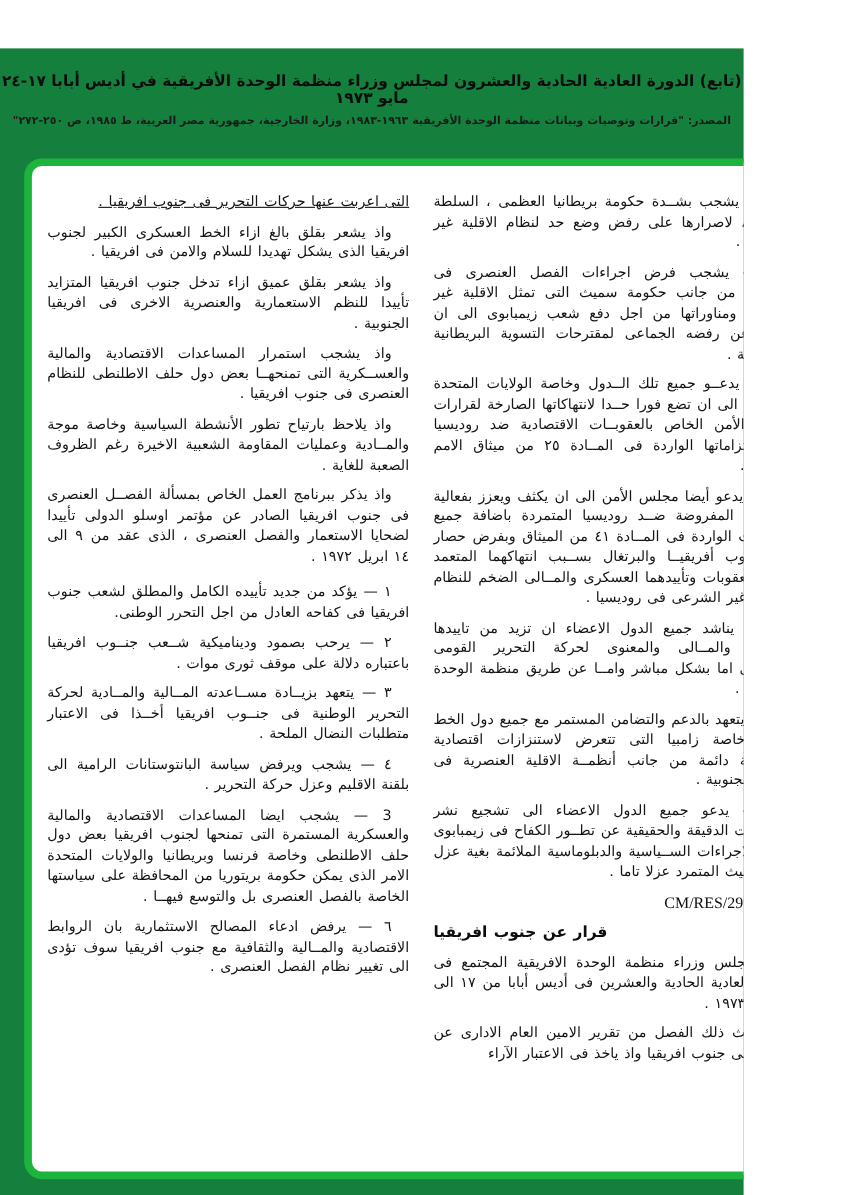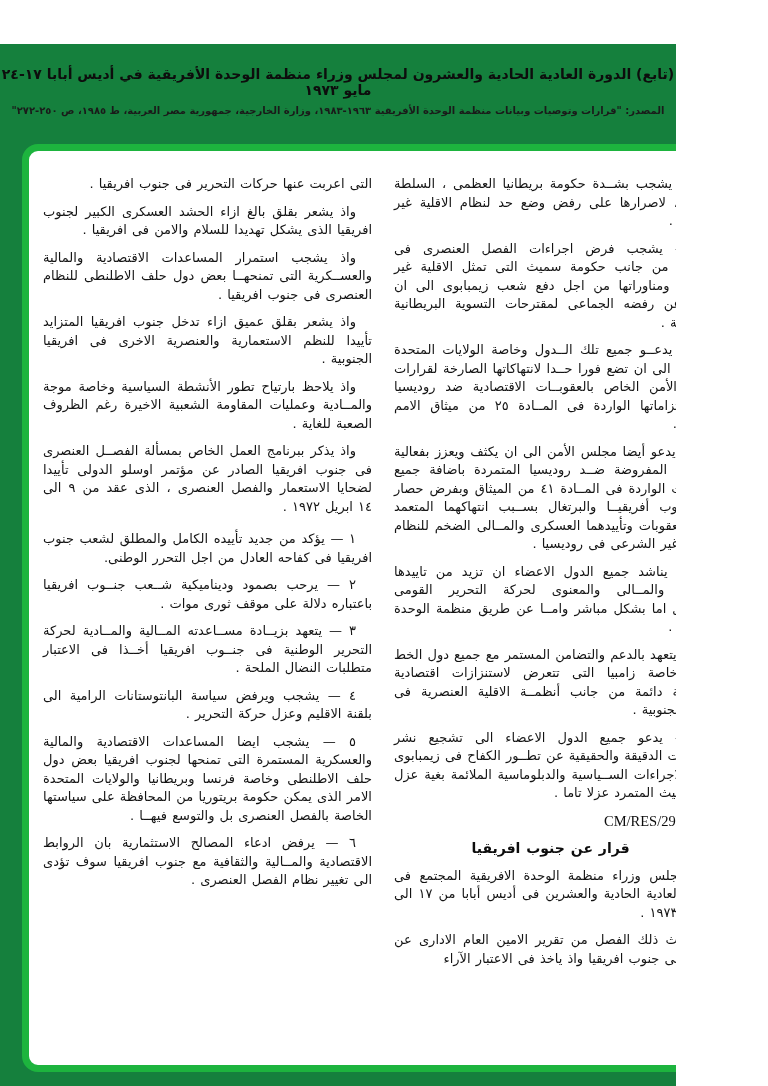--- a/index.html
+++ b/index.html
@@ -14,29 +14,29 @@
     position:absolute; left:22px; top:100px; width:724px; height:928px;
     box-sizing:border-box; border:7px solid #1db43e; border-radius:16px;
     padding:24px 16px 10px 14px; overflow:hidden; background:#ffffff;
   }
   .columns { display:flex; direction:rtl; gap:22px; height:100%; }
   .col {
     flex:1 1 0; direction:rtl; text-align:justify;
     font-size:13px; line-height:18.5px; color:#141414;
   }
   .col p { margin:0 0 9px 0; text-indent:16px; word-spacing:1px; }
-  .col p.no-indent { text-indent:0; }
+  .col p.no-indent { text-indent:0;text-decoration:underline; }
   .col p.gap-top { margin-top:14px; }
   .doc-ref {
     direction:ltr; text-align:right; text-indent:0;
     font-family:"Liberation Serif", serif; font-size:14.5px;
     margin:24px 0 16px 0; color:#0d0d0d;
   }
   .section-heading {
-    text-align:center; font-weight:bold; font-size:14px;
+    text-align:left; font-weight:bold; font-size:14px;
     margin:0 0 16px 0; text-indent:0; word-spacing:3px; color:#0d0d0d;
   }
   .footer { position:absolute; left:0; right:0; top:1050px; text-align:center; }
   .page-number { font-size:12px; font-weight:bold; color:#111; }
 </style>
 </head>
 <body>
 
 <div class="page">
 
@@ -57,30 +57,30 @@
         <p>٨ — يتعهد بالدعم والتضامن المستمر مع جميع دول الخط الاول وخاصة زامبيا التى تتعرض لاستنزازات اقتصادية وعسكرية دائمة من جانب أنظمــة الاقلية العنصرية فى افريقيا الجنوبية .</p>
         <p>٩ — يدعو جميع الدول الاعضاء الى تشجيع نشر المعلومات الدقيقة والحقيقية عن تطــور الكفاح فى زيمبابوى واتخاذ الاجراءات الســياسية والدبلوماسية الملائمة بغية عزل حكم سميث المتمرد عزلا تاما .</p>
         <p class="doc-ref">CM/RES/299 (XXI)</p>
         <p class="section-heading">قرار عن جنوب افريقيا</p>
         <p>ان مجلس وزراء منظمة الوحدة الافريقية المجتمع فى دورتــه العادية الحادية والعشرين فى أديس أبابا من ١٧ الى ٢٤ مايو ١٩٧٣ .</p>
         <p>اذ بحث ذلك الفصل من تقرير الامين العام الادارى عن وخاصة فى جنوب افريقيا واذ ياخذ فى الاعتبار الآراء</p>
       </div>
 
       <div class="col">
         <p class="no-indent">التى اعربت عنها حركات التحرير فى جنوب افريقيا .</p>
-        <p>واذ يشعر بقلق بالغ ازاء الحشد العسكرى الكبير لجنوب افريقيا الذى يشكل تهديدا للسلام والامن فى افريقيا .</p>
+        <p>واذ يشعر بقلق بالغ ازاء الخط العسكرى الكبير لجنوب افريقيا الذى يشكل تهديدا للسلام والامن فى افريقيا .</p>
+        <p>واذ يشعر بقلق عميق ازاء تدخل جنوب افريقيا المتزايد تأييدا للنظم الاستعمارية والعنصرية الاخرى فى افريقيا الجنوبية .</p>
         <p>واذ يشجب استمرار المساعدات الاقتصادية والمالية والعســكرية التى تمنحهــا بعض دول حلف الاطلنطى للنظام العنصرى فى جنوب افريقيا .</p>
-        <p>واذ يشعر بقلق عميق ازاء تدخل جنوب افريقيا المتزايد تأييدا للنظم الاستعمارية والعنصرية الاخرى فى افريقيا الجنوبية .</p>
         <p>واذ يلاحظ بارتياح تطور الأنشطة السياسية وخاصة موجة والمــادية وعمليات المقاومة الشعبية الاخيرة رغم الظروف الصعبة للغاية .</p>
         <p>واذ يذكر ببرنامج العمل الخاص بمسألة الفصــل العنصرى فى جنوب افريقيا الصادر عن مؤتمر اوسلو الدولى تأييدا لضحايا الاستعمار والفصل العنصرى ، الذى عقد من ٩ الى ١٤ ابريل ١٩٧٢ .</p>
         <p class="gap-top">١ — يؤكد من جديد تأييده الكامل والمطلق لشعب جنوب افريقيا فى كفاحه العادل من اجل التحرر الوطنى.</p>
         <p>٢ — يرحب بصمود وديناميكية شــعب جنــوب افريقيا باعتباره دلالة على موقف ثورى موات .</p>
         <p>٣ — يتعهد بزيــادة مســاعدته المــالية والمــادية لحركة التحرير الوطنية فى جنــوب افريقيا أخــذا فى الاعتبار متطلبات النضال الملحة .</p>
         <p>٤ — يشجب ويرفض سياسة البانتوستانات الرامية الى بلقنة الاقليم وعزل حركة التحرير .</p>
-        <p>٥ — يشجب ايضا المساعدات الاقتصادية والمالية والعسكرية المستمرة التى تمنحها لجنوب افريقيا بعض دول حلف الاطلنطى وخاصة فرنسا وبريطانيا والولايات المتحدة الامر الذى يمكن حكومة بريتوريا من المحافظة على سياستها الخاصة بالفصل العنصرى بل والتوسع فيهــا .</p>
+        <p>3 — يشجب ايضا المساعدات الاقتصادية والمالية والعسكرية المستمرة التى تمنحها لجنوب افريقيا بعض دول حلف الاطلنطى وخاصة فرنسا وبريطانيا والولايات المتحدة الامر الذى يمكن حكومة بريتوريا من المحافظة على سياستها الخاصة بالفصل العنصرى بل والتوسع فيهــا .</p>
         <p>٦ — يرفض ادعاء المصالح الاستثمارية بان الروابط الاقتصادية والمــالية والثقافية مع جنوب افريقيا سوف تؤدى الى تغيير نظام الفصل العنصرى .</p>
       </div>
 
     </div>
   </div>
 
   <div class="footer">
     <span class="page-number">٢</span>
   </div>
 

